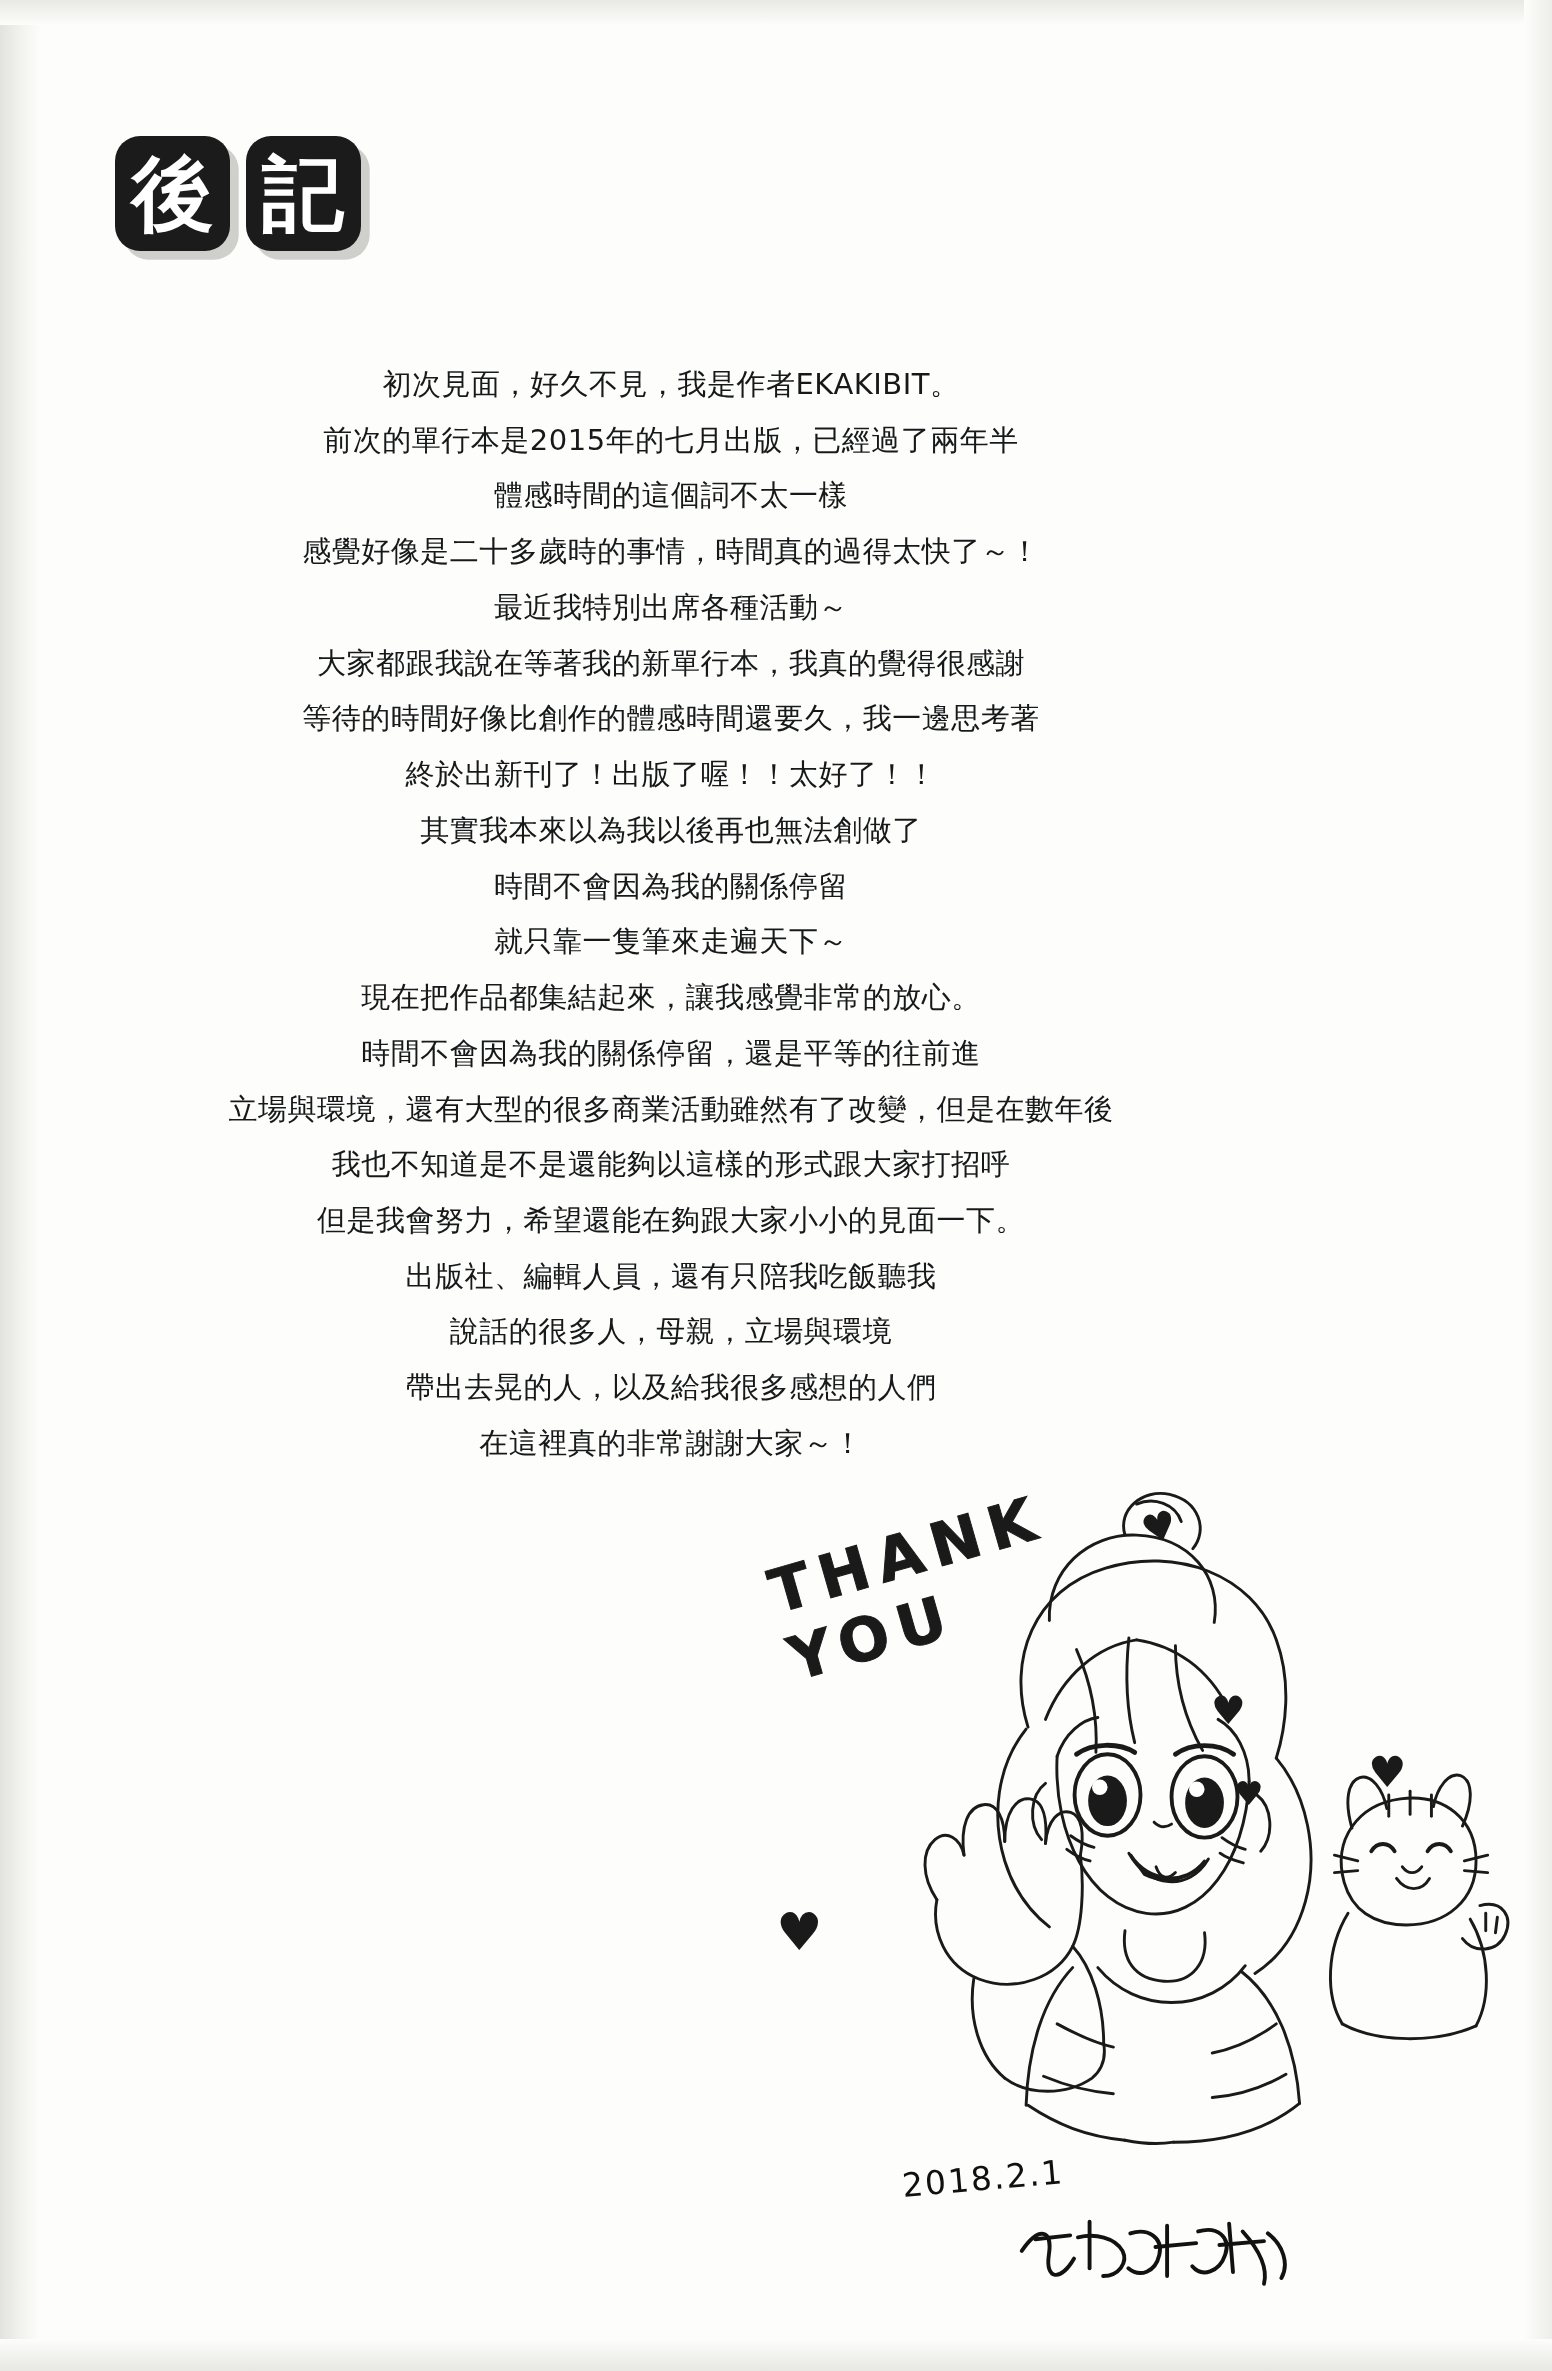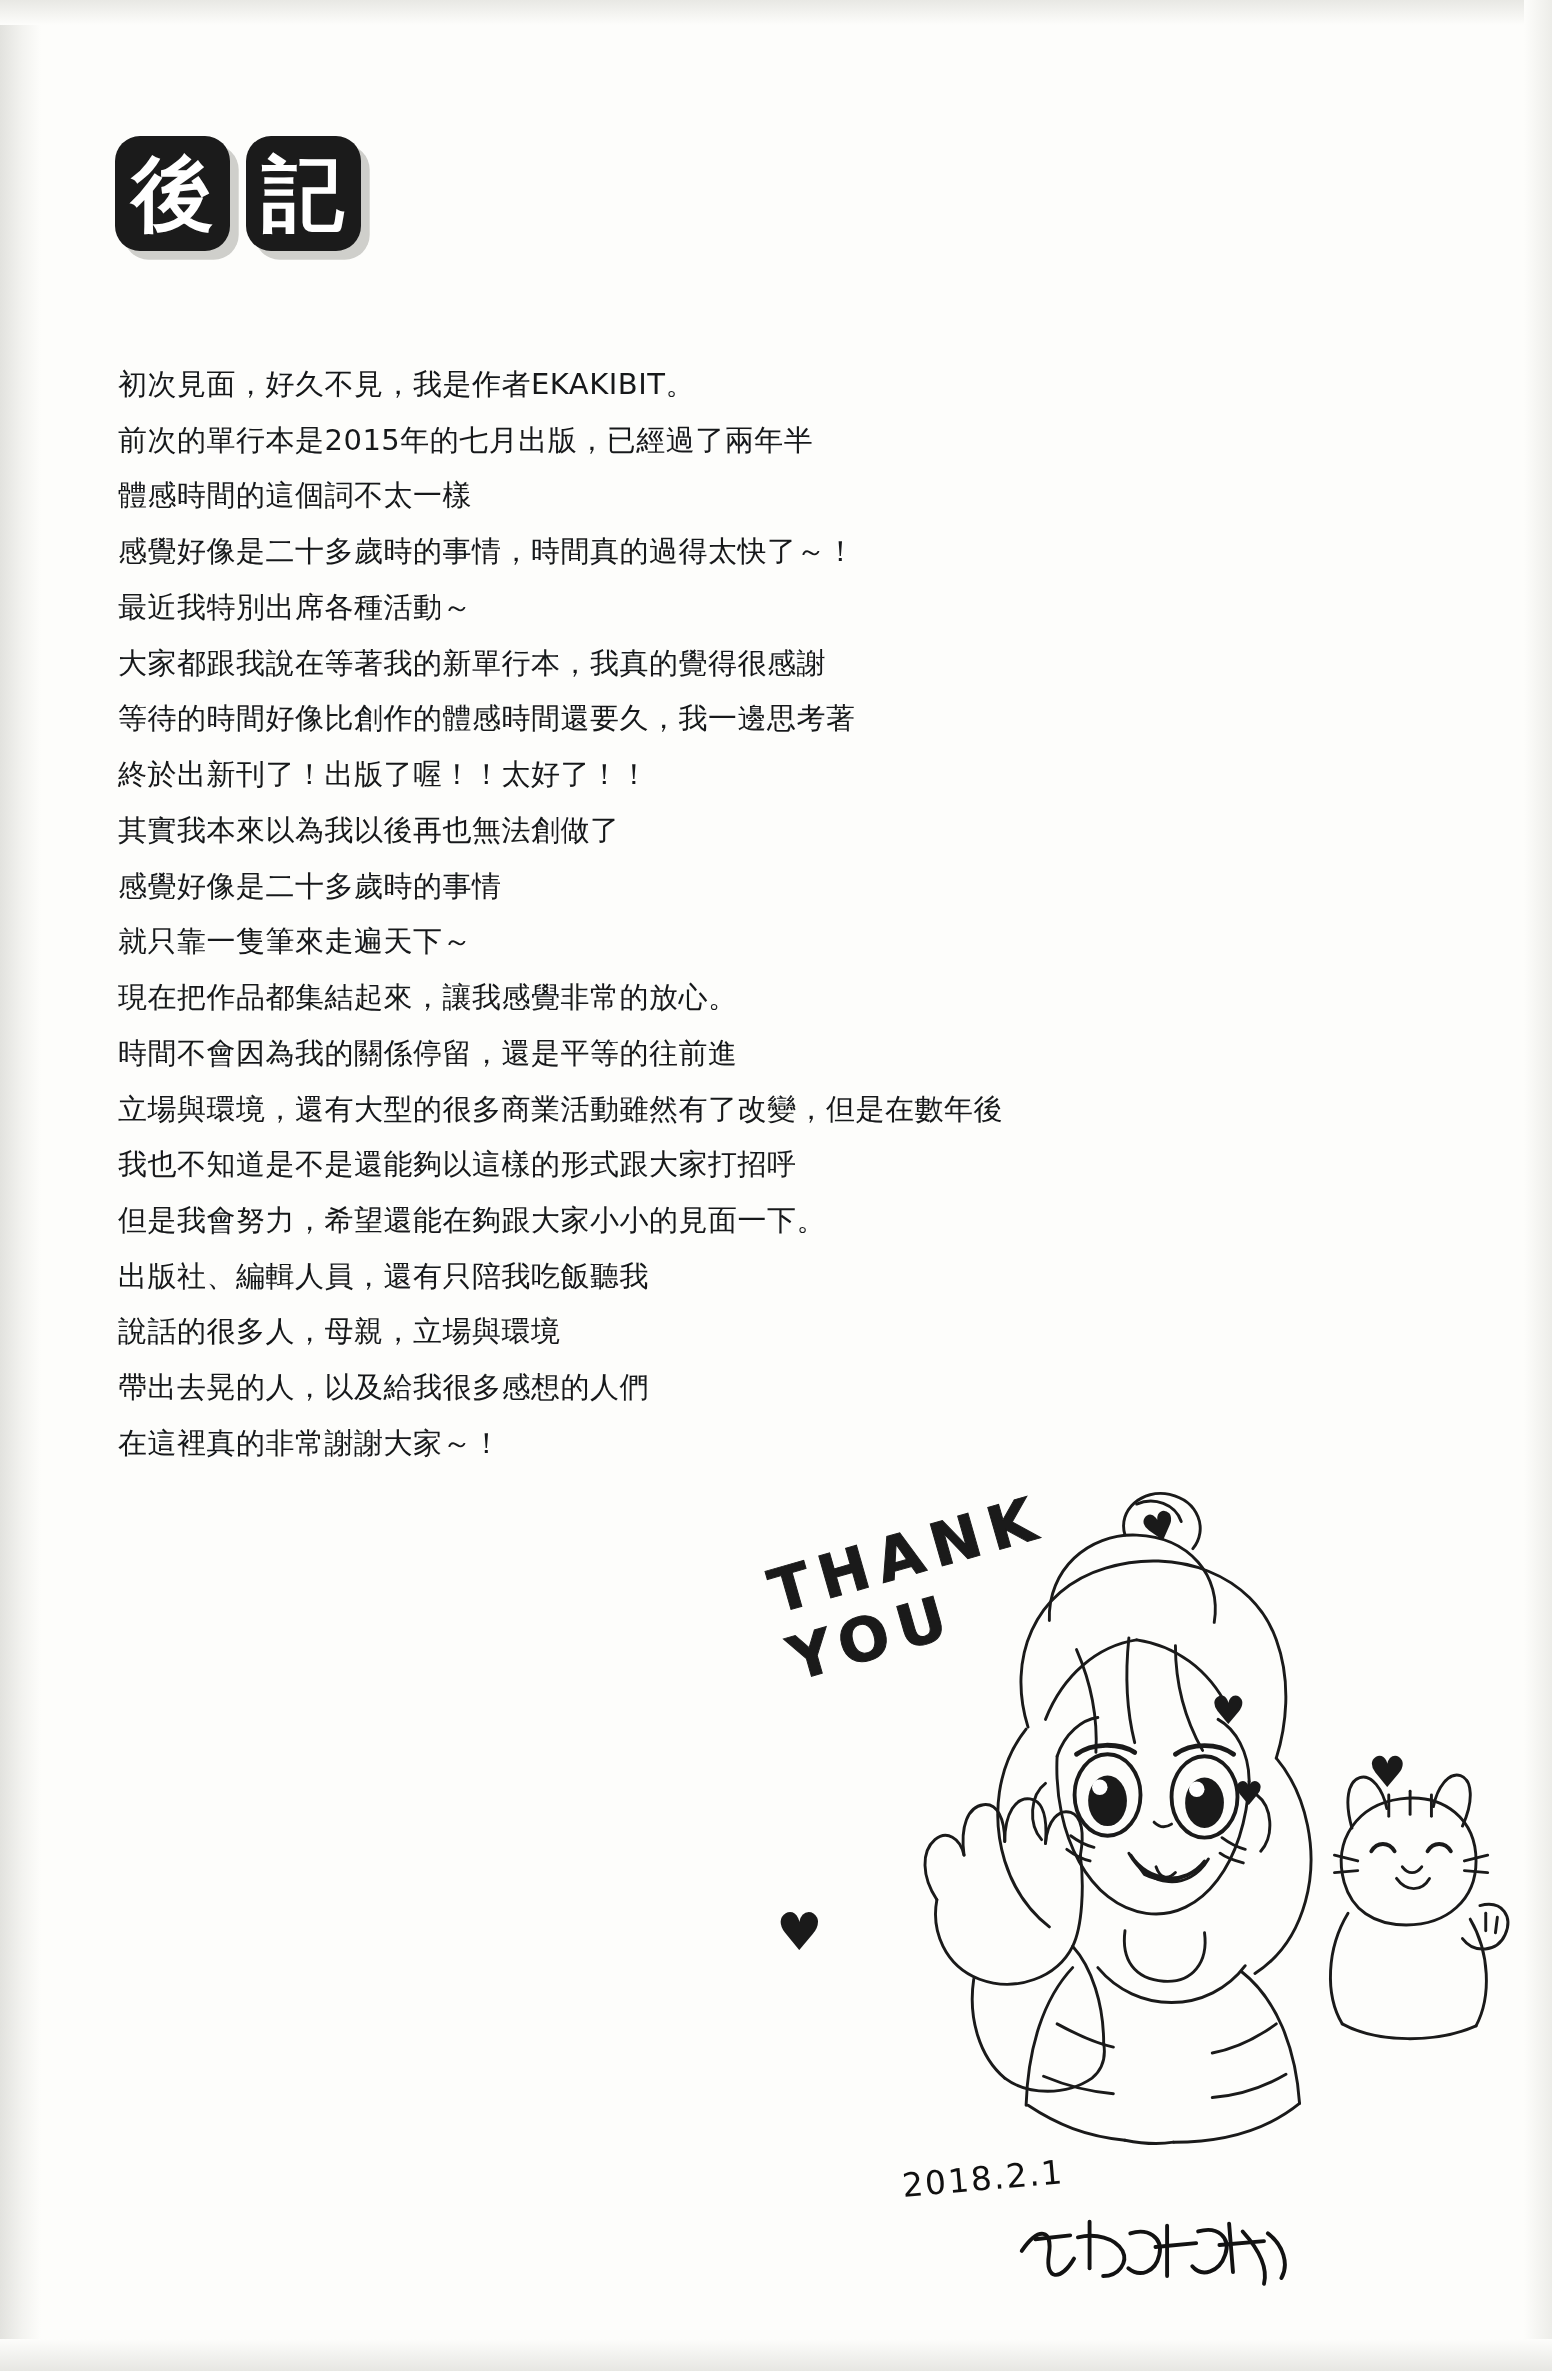--- a/index.html
+++ b/index.html
@@ -65,20 +65,21 @@
     box-shadow: 8.7px 8.7px 0 #cfcfcb;
     letter-spacing: 0;
   }
 
   
   .afterword {
     position: absolute;
     left: 118px;
     top: 369px;
     width: 1106px;
+    text-align: center;
   }
   .afterword p {
     margin: 0 0 25px 0;
     font-family: "DejaVu Sans", sans-serif;
     font-size: 29px;
     line-height: 1.06;
     color: #16181a;
     letter-spacing: 0.5px;
     white-space: pre;
   }
@@ -150,21 +151,21 @@
   <div class="afterword">
     <p>初次見面，好久不見，我是作者EKAKIBIT。</p>
     <p>前次的單行本是2015年的七月出版，已經過了兩年半</p>
     <p>體感時間的這個詞不太一樣</p>
     <p>感覺好像是二十多歲時的事情，時間真的過得太快了～！</p>
     <p>最近我特別出席各種活動～</p>
     <p>大家都跟我說在等著我的新單行本，我真的覺得很感謝</p>
     <p>等待的時間好像比創作的體感時間還要久，我一邊思考著</p>
     <p>終於出新刊了！出版了喔！！太好了！！</p>
     <p>其實我本來以為我以後再也無法創做了</p>
-    <p>感覺好像是二十多歲時的事情</p>
+    <p>時間不會因為我的關係停留</p>
     <p>就只靠一隻筆來走遍天下～</p>
     <p>現在把作品都集結起來，讓我感覺非常的放心。</p>
     <p>時間不會因為我的關係停留，還是平等的往前進</p>
     <p>立場與環境，還有大型的很多商業活動雖然有了改變，但是在數年後</p>
     <p>我也不知道是不是還能夠以這樣的形式跟大家打招呼</p>
     <p>但是我會努力，希望還能在夠跟大家小小的見面一下。</p>
     <p>出版社、編輯人員，還有只陪我吃飯聽我</p>
     <p>說話的很多人，母親，立場與環境</p>
     <p>帶出去晃的人，以及給我很多感想的人們</p>
     <p>在這裡真的非常謝謝大家～！</p>

